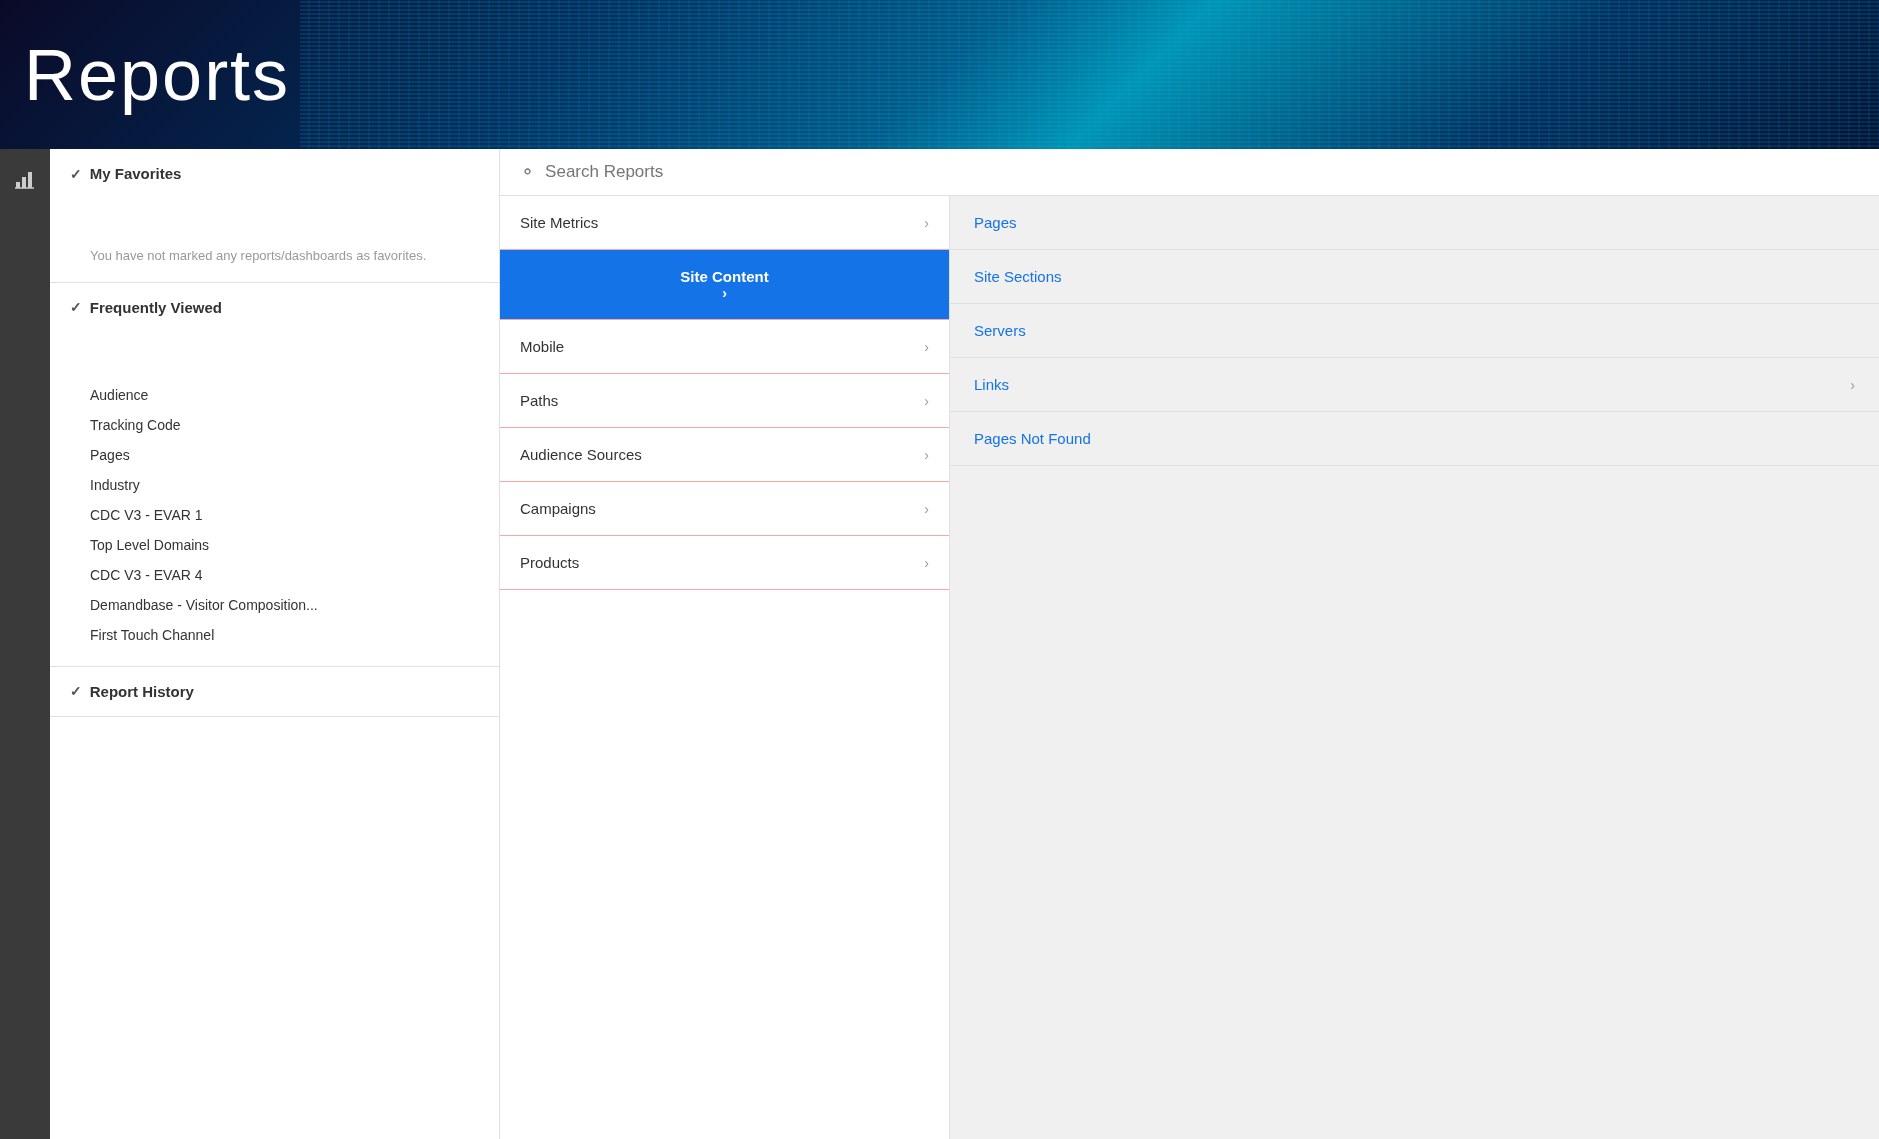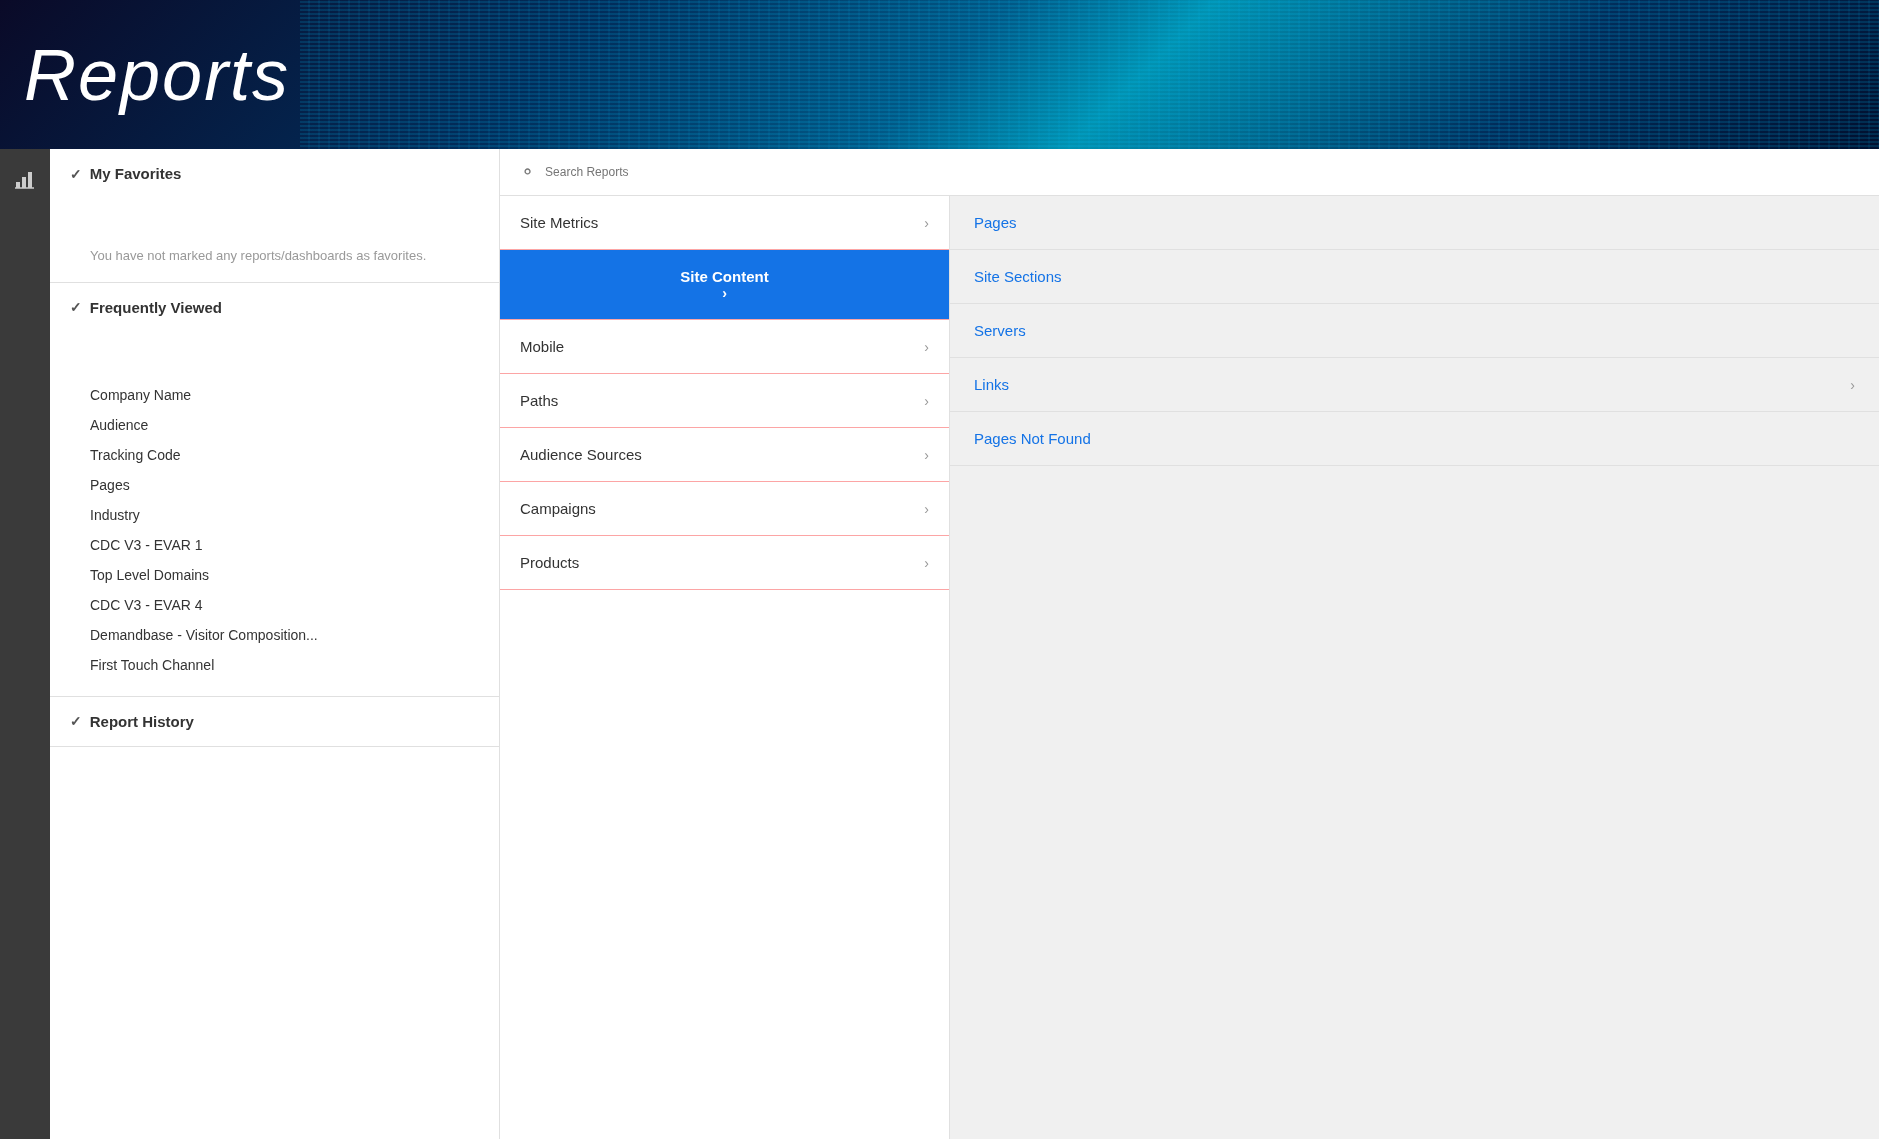--- a/index.html
+++ b/index.html
@@ -39,21 +39,20 @@
         rgba(0,180,255,0.08) 10px
       );
     }
     .header-title {
       position: relative;
       z-index: 2;
       color: white;
       font-size: 72px;
       font-weight: 200;
       letter-spacing: 2px;
-      font-style: italic;
     }
 
     
     .main-container {
       display: flex;
       height: calc(1139px - 149px);
       background: #fff;
     }
 
     
@@ -140,21 +139,21 @@
       background: #fff;
     }
     .search-icon-wrap {
       color: #777;
       margin-right: 10px;
       font-size: 18px;
     }
     .search-input {
       border: none;
       outline: none;
-      font-size: 12px;
+      font-size: 17px;
       color: #000000;
       width: 100%;
       background: transparent;
     }
 
     .reports-list {
       display: flex;
       flex: 1;
     }
 
@@ -251,21 +250,20 @@
         <p class="nav-empty-text">You have not marked any reports/dashboards as favorites.</p>
       </div>
     </div>
 
     <div class="nav-section">
       <div class="nav-section-header">
         <span class="chevron">✓</span>
         <span>Frequently Viewed</span>
       </div>
       <div class="nav-section-body" id="freq-viewed-body">
-      <a class="nav-item">Company Name</a>
           <a class="nav-item">Audience</a>
           <a class="nav-item">Tracking Code</a>
           <a class="nav-item">Pages</a>
           <a class="nav-item">Industry</a>
           <a class="nav-item">CDC V3 - EVAR 1</a>
           <a class="nav-item">Top Level Domains</a>
           <a class="nav-item">CDC V3 - EVAR 4</a>
           <a class="nav-item">Demandbase - Visitor Composition...</a>
           <a class="nav-item">First Touch Channel</a>
         </div>

